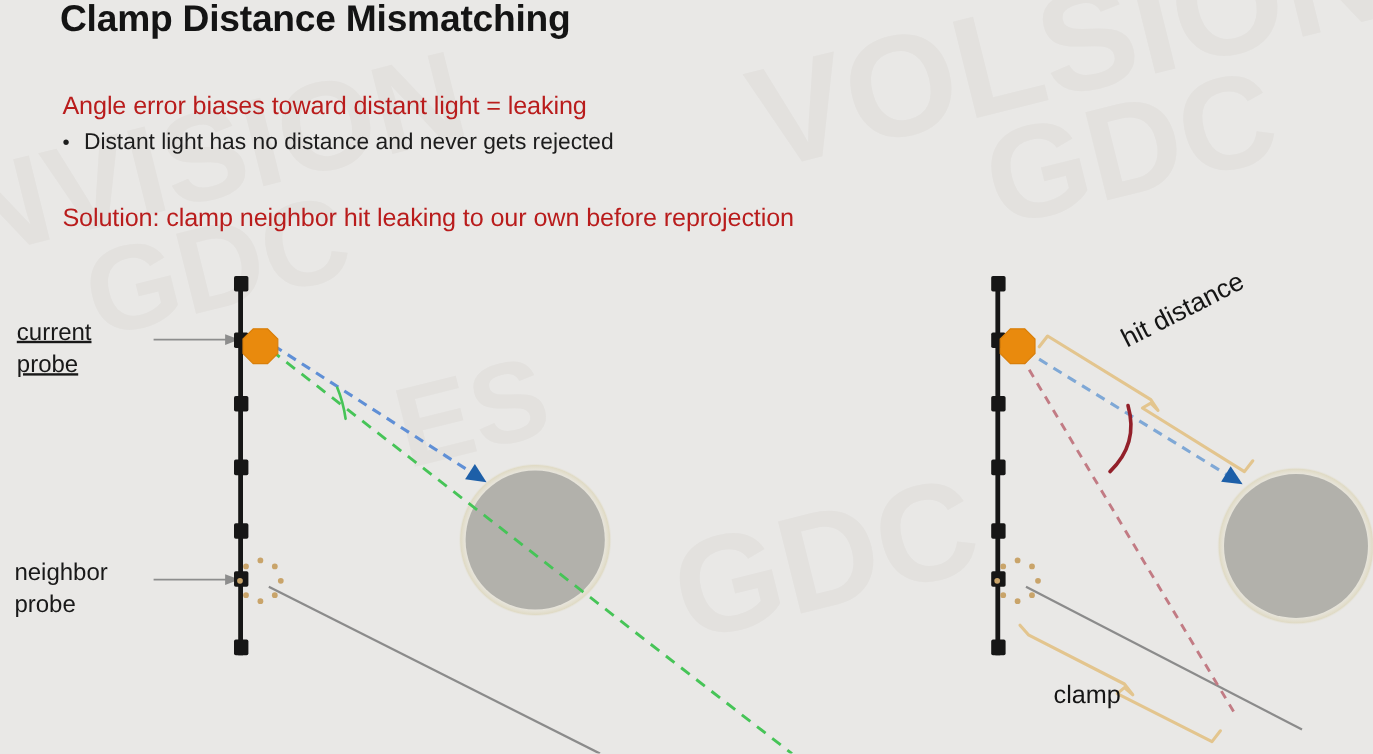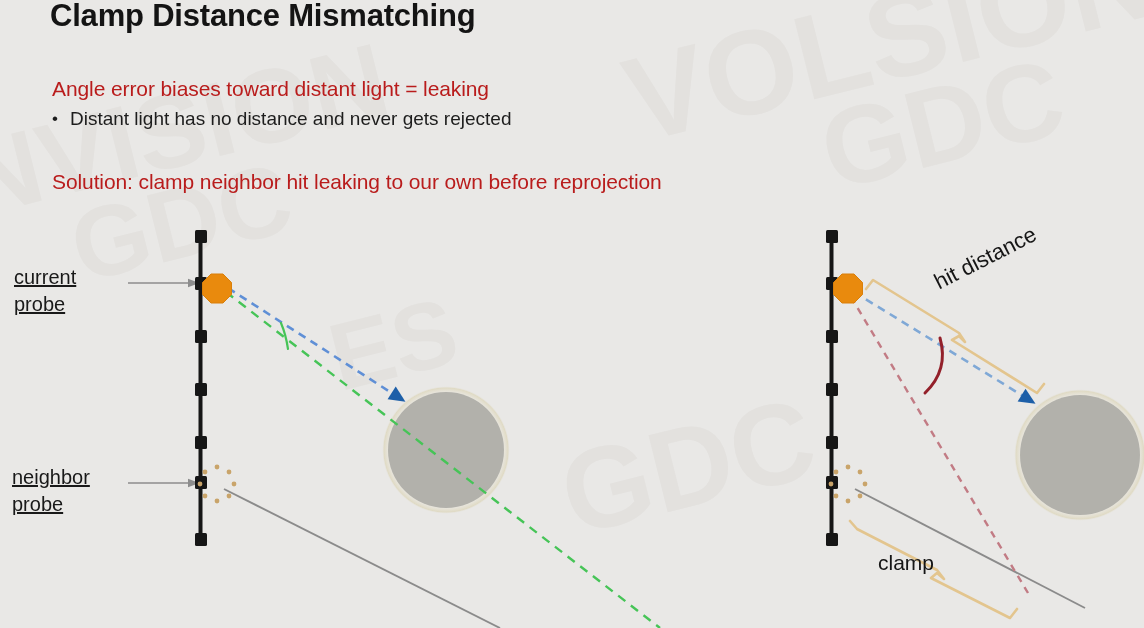--- a/index.html
+++ b/index.html
@@ -70,36 +70,36 @@
   #line-solution { left: 52px; top: 170px; }
 
   .diagram-label {
     position: absolute;
     font-size: 20px;
     color: #191919;
     line-height: 1.35;
     white-space: pre-line;
   }
   #label-current-probe { left: 14px; top: 264px; text-decoration: underline; }
-  #label-neighbor-probe { left: 12px; top: 464px; text-decoration: underline; }
+  #label-neighbor-probe { left: 12px; top: 464px; }
 
   #label-hit-distance {
     position: absolute;
     left: 930px;
     top: 272px;
     font-size: 22px;
     color: #151515;
     transform: rotate(-27deg);
     transform-origin: left top;
     white-space: nowrap;
   }
   #label-clamp {
     position: absolute;
     left: 878px;
-    top: 551px;
+    top: 568px;
     font-size: 21px;
     color: #151515;
     white-space: nowrap;
   }
   svg.layer {
     position: absolute;
     left: 0;
     top: 0;
     width: 1144px;
     height: 628px;

